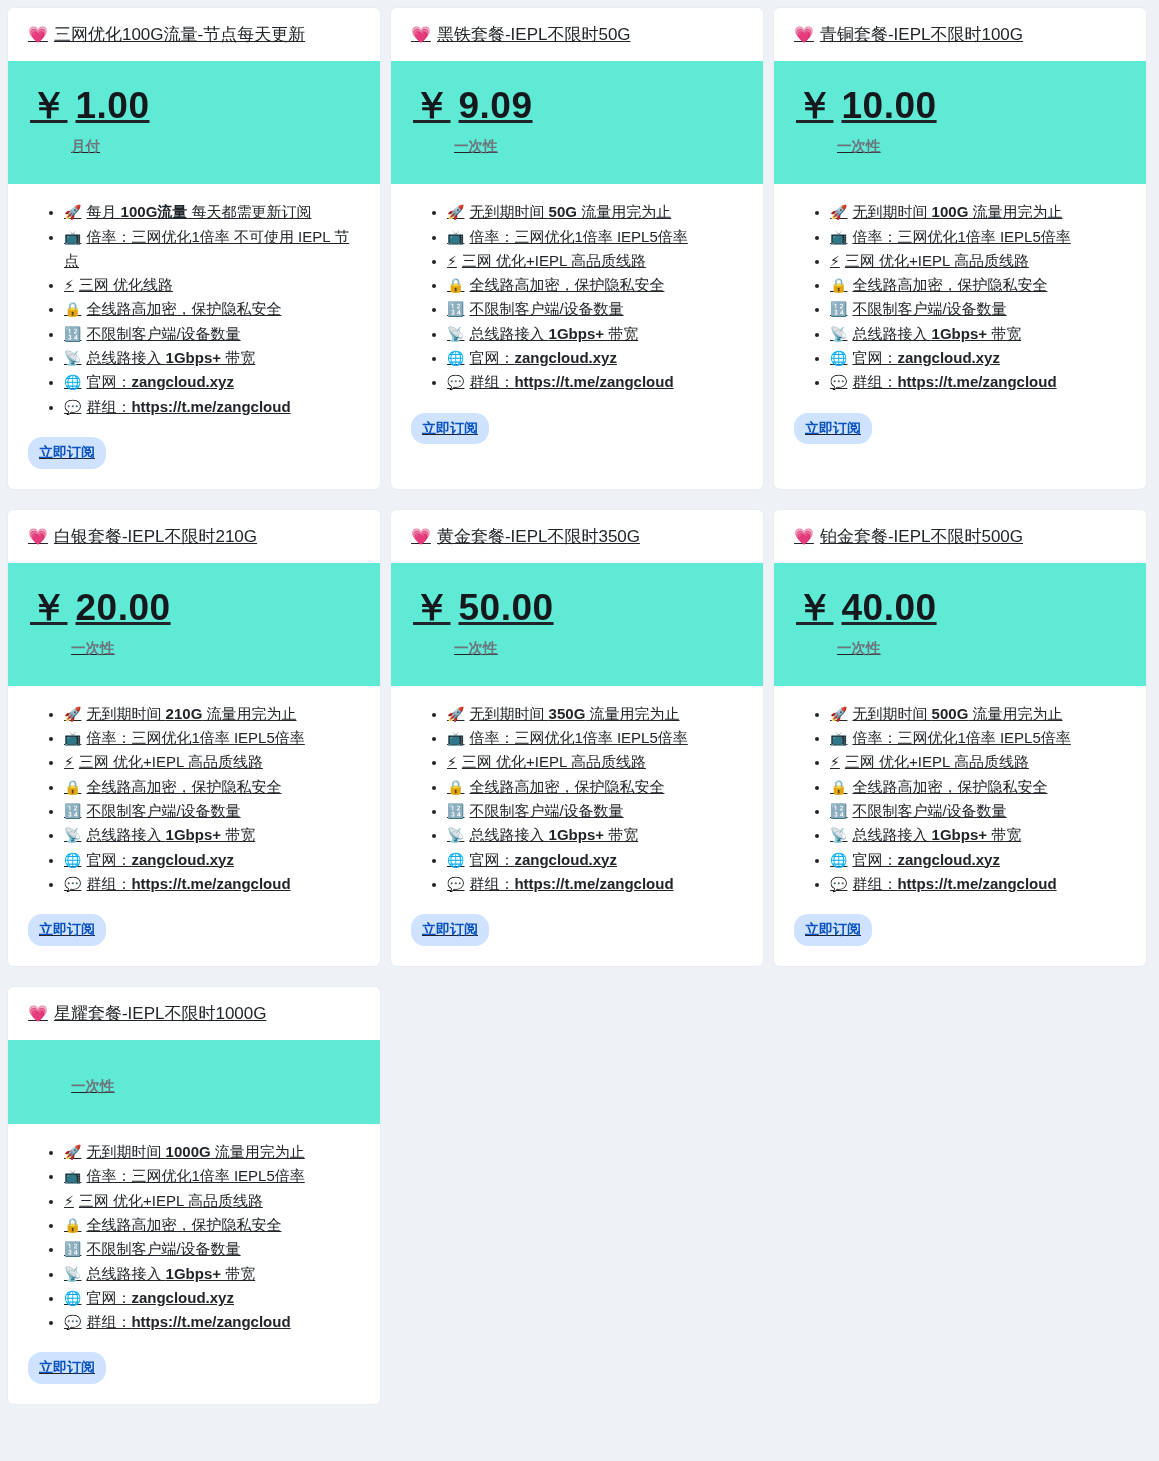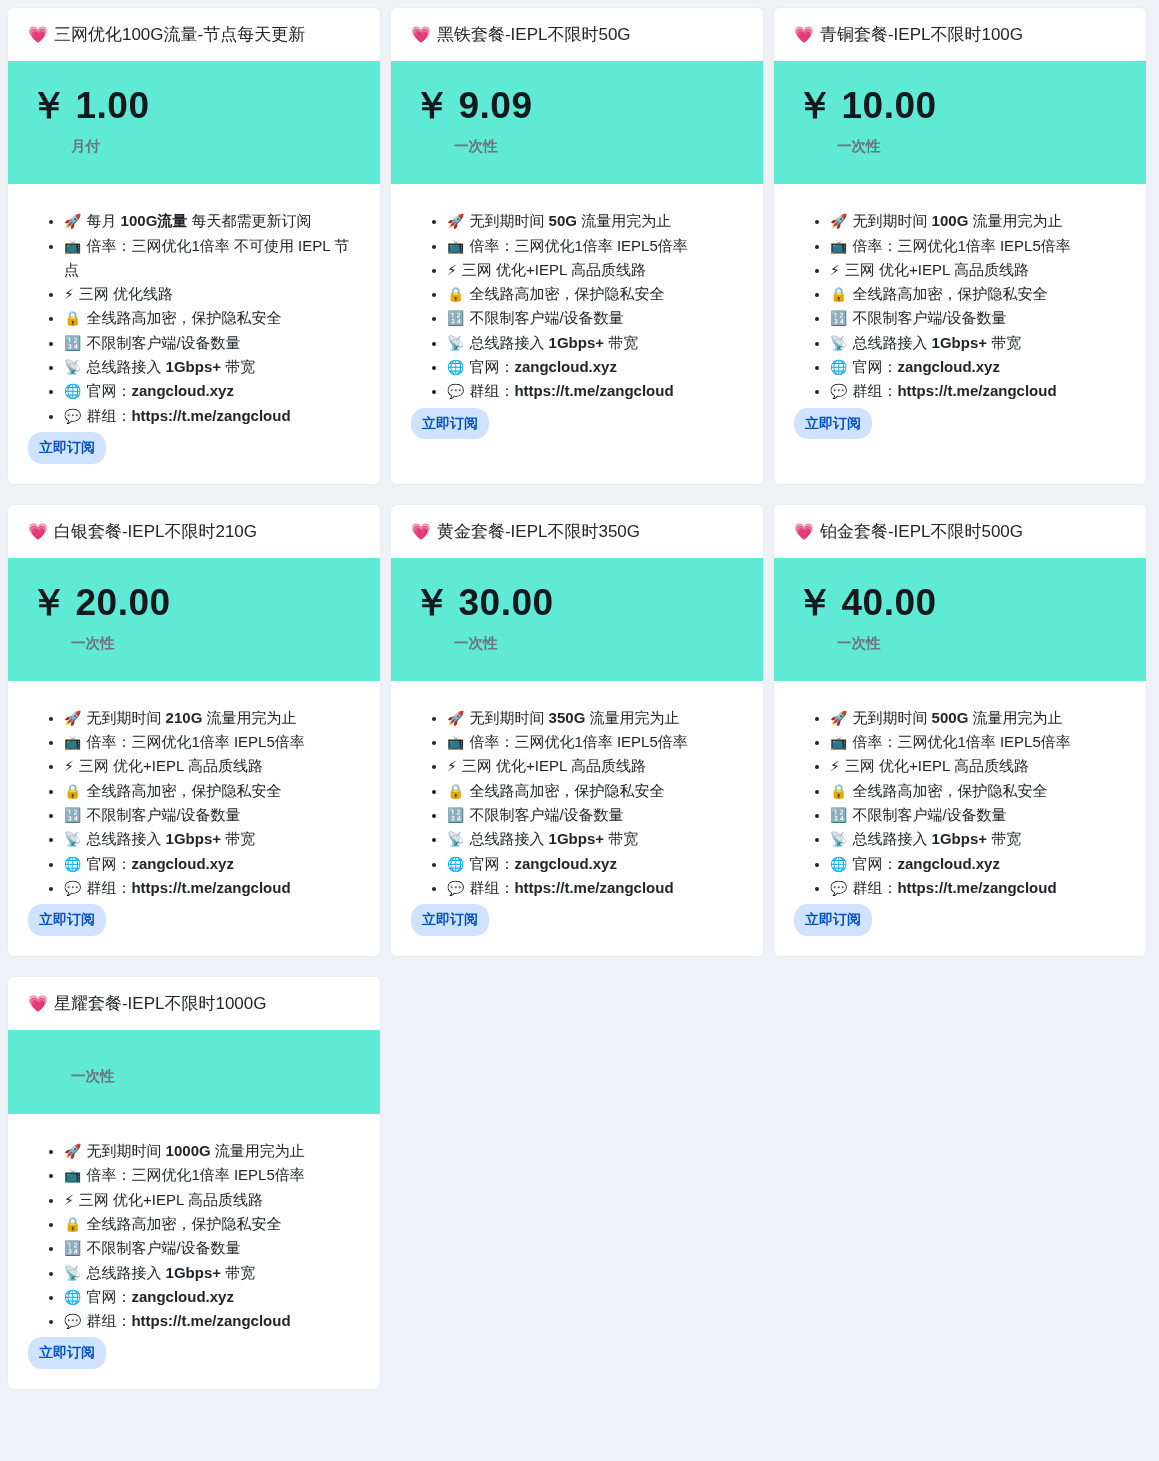--- a/index.html
+++ b/index.html
@@ -15,20 +15,21 @@
     min-height: 1461px;
   }
   .grid {
     display: flex;
     flex-wrap: wrap;
     padding: 8px 0 0 8px;
   }
   .col {
     width: 383px;
     padding: 0 11px 21px 0;
+    text-decoration: underline;
   }
   .card {
     background: #ffffff;
     border-radius: 6px;
     overflow: hidden;
     box-shadow: 0 0 0 1px rgba(0,0,0,0.02);
     display: flex;
     flex-direction: column;
     height: 100%;
   }
@@ -58,21 +59,21 @@
   }
   .price .yen { margin-right: 8px; }
   .period {
     margin-top: 11px;
     font-size: 14.5px;
     color: #6c757d;
     font-weight: 600;
     margin-left: 41px;
   }
   .card-body {
-    padding: 25px 20px 20px 20px;
+    padding: 16px 20px 20px 20px;
     flex: 1 1 auto;
     display: flex;
     flex-direction: column;
   }
   ul.features {
     margin: 0 0 0 0;
     padding-left: 36px;
     list-style: disc;
   }
   ul.features li {
@@ -81,21 +82,21 @@
     color: #212529;
     margin: 0;
     padding: 0;
   }
   ul.features li::marker { color: #212529; font-size: 13px; }
   .emoji { margin-right: 5px; font-size: 14px; }
   .b { font-weight: bold; }
   .subscribe-btn {
     display: inline-block;
     align-self: flex-start;
-    margin-top: 4px;
+    margin-top: 18px;
     background: #cfe2ff;
     color: #0a53be;
     border: none;
     border-radius: 14px;
     font-size: 14px;
     font-weight: bold;
     font-family: "Liberation Sans", "DejaVu Sans", sans-serif;
     padding: 6px 11px;
     cursor: pointer;
     line-height: 1.4;
@@ -190,21 +191,21 @@
             <li><span class="emoji">💬</span><span>群组：</span><span class="b">https://t.me/zangcloud</span></li>
           </ul>
           <button class="subscribe-btn">立即订阅</button>
         </div>
       </div>
     </div>
     <div class="col">
       <div class="card">
         <div class="card-header"><span class="heart">💗</span><span>黄金套餐-IEPL不限时350G</span></div>
         <div class="price-band">
-          <div class="price"><span class="yen">￥</span><span>30.00</span></div>
+          <div class="price"><span class="yen">￥</span><span>50.00</span></div>
           <div class="period">一次性</div>
         </div>
         <div class="card-body">
           <ul class="features">
             <li><span class="emoji">🚀</span><span>无到期时间 </span><span class="b">350G</span><span> 流量用完为止</span></li>
             <li><span class="emoji">📺</span><span>倍率：三网优化1倍率 IEPL5倍率</span></li>
             <li><span class="emoji">⚡</span><span>三网 优化+IEPL 高品质线路</span></li>
             <li><span class="emoji">🔒</span><span>全线路高加密，保护隐私安全</span></li>
             <li><span class="emoji">🔢</span><span>不限制客户端/设备数量</span></li>
             <li><span class="emoji">📡</span><span>总线路接入 </span><span class="b">1Gbps+</span><span> 带宽</span></li>

